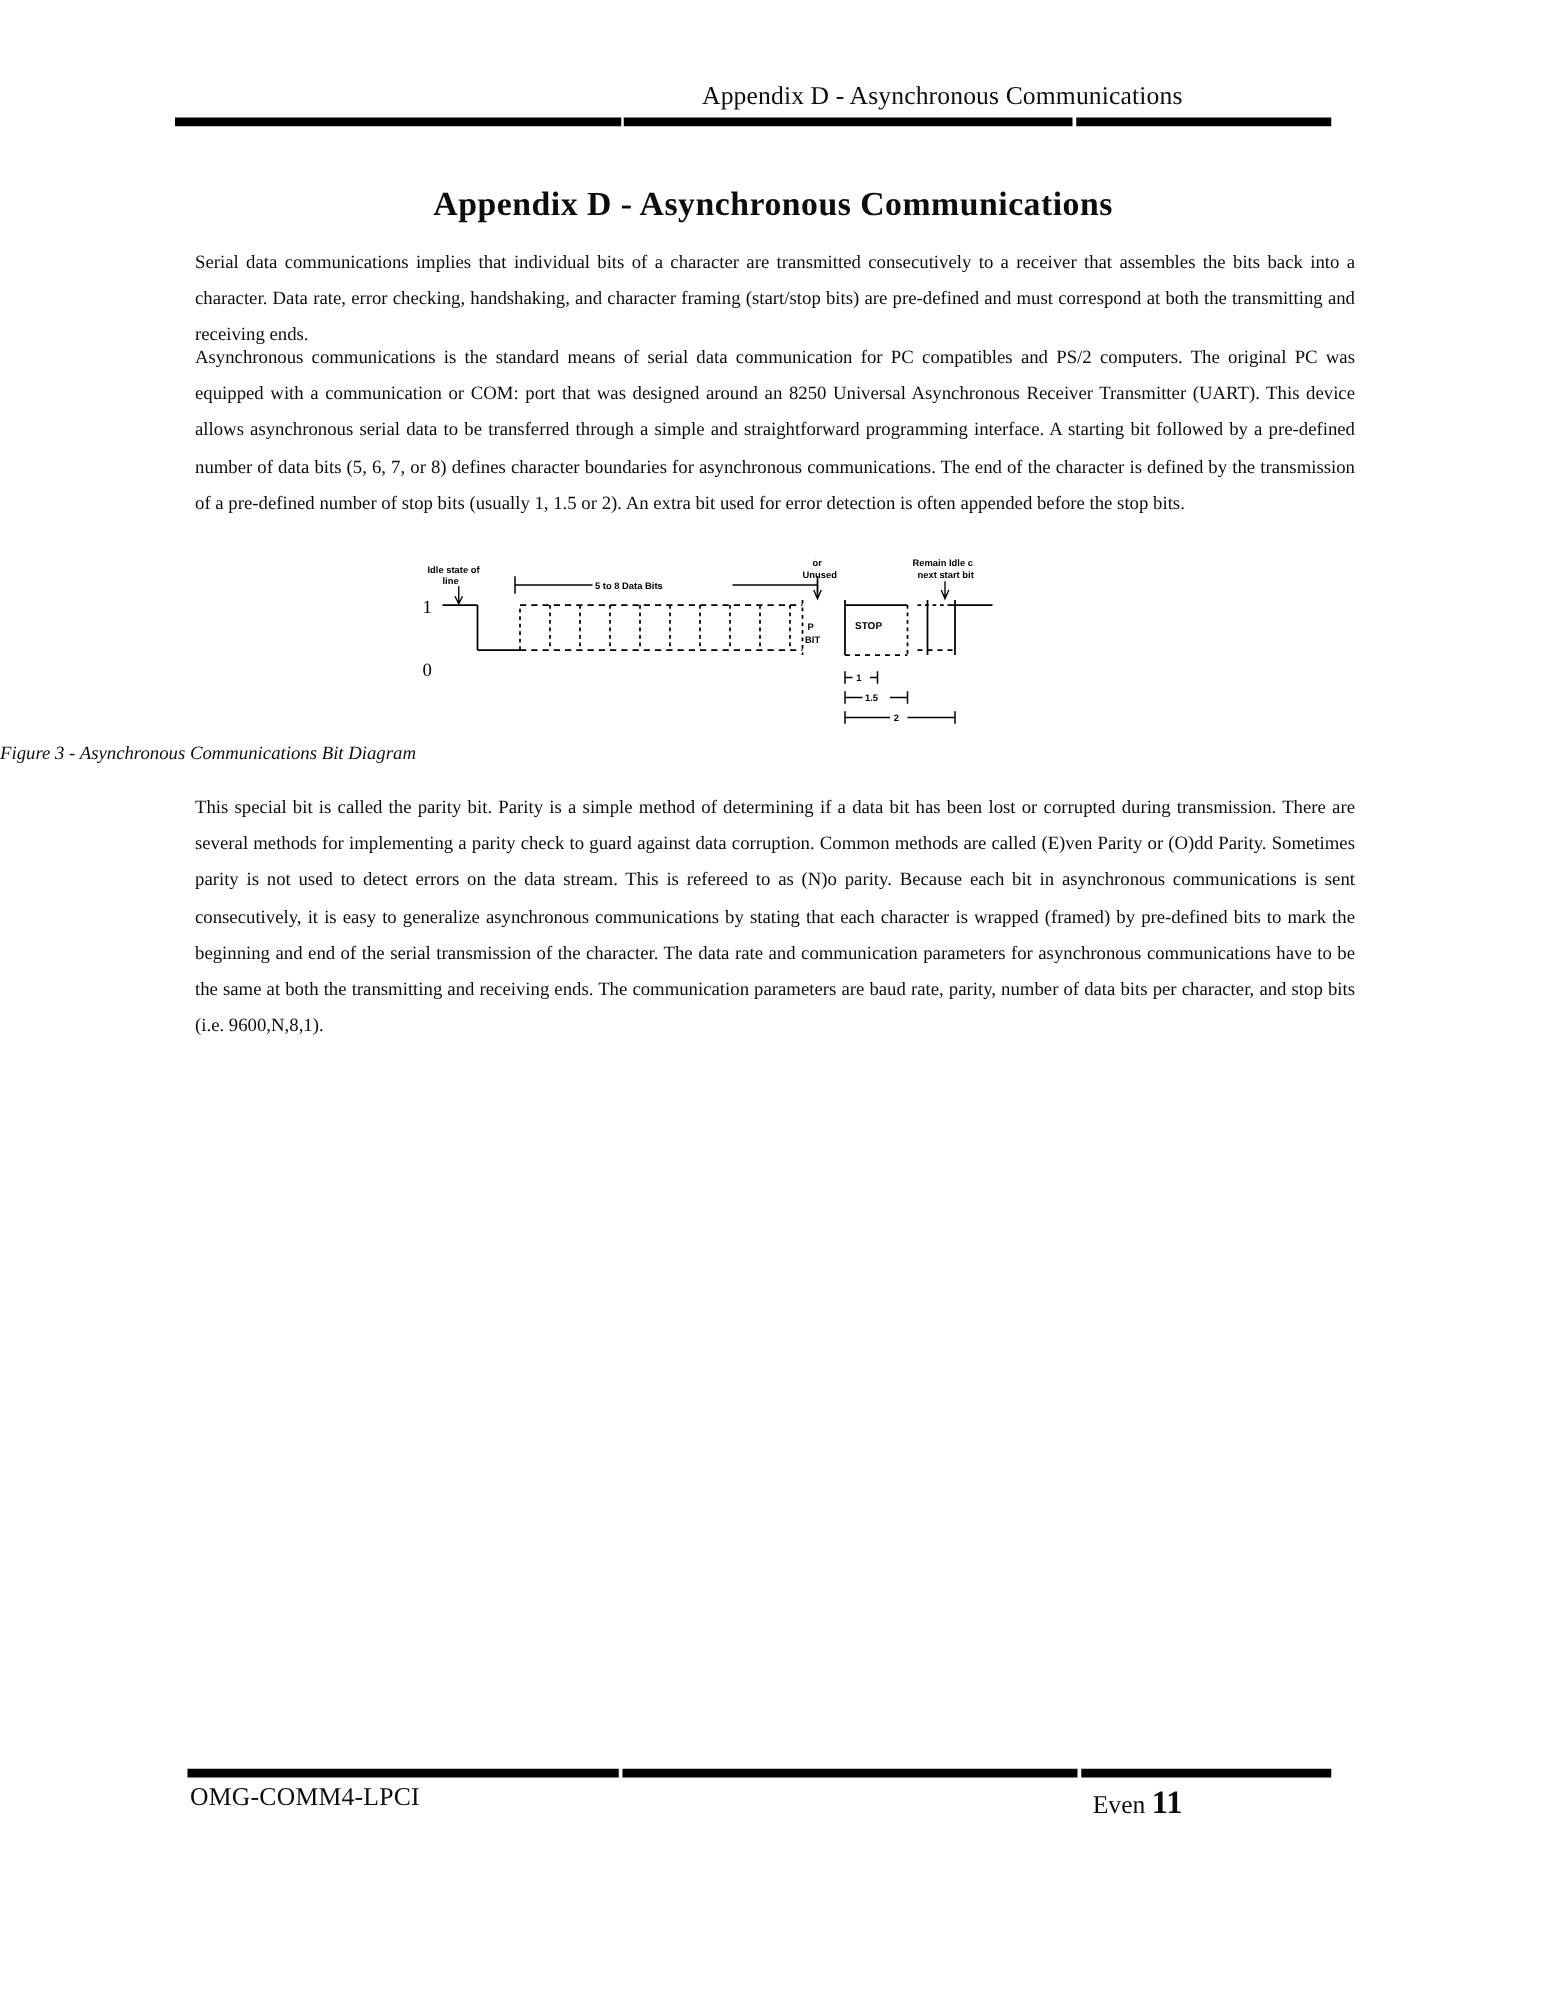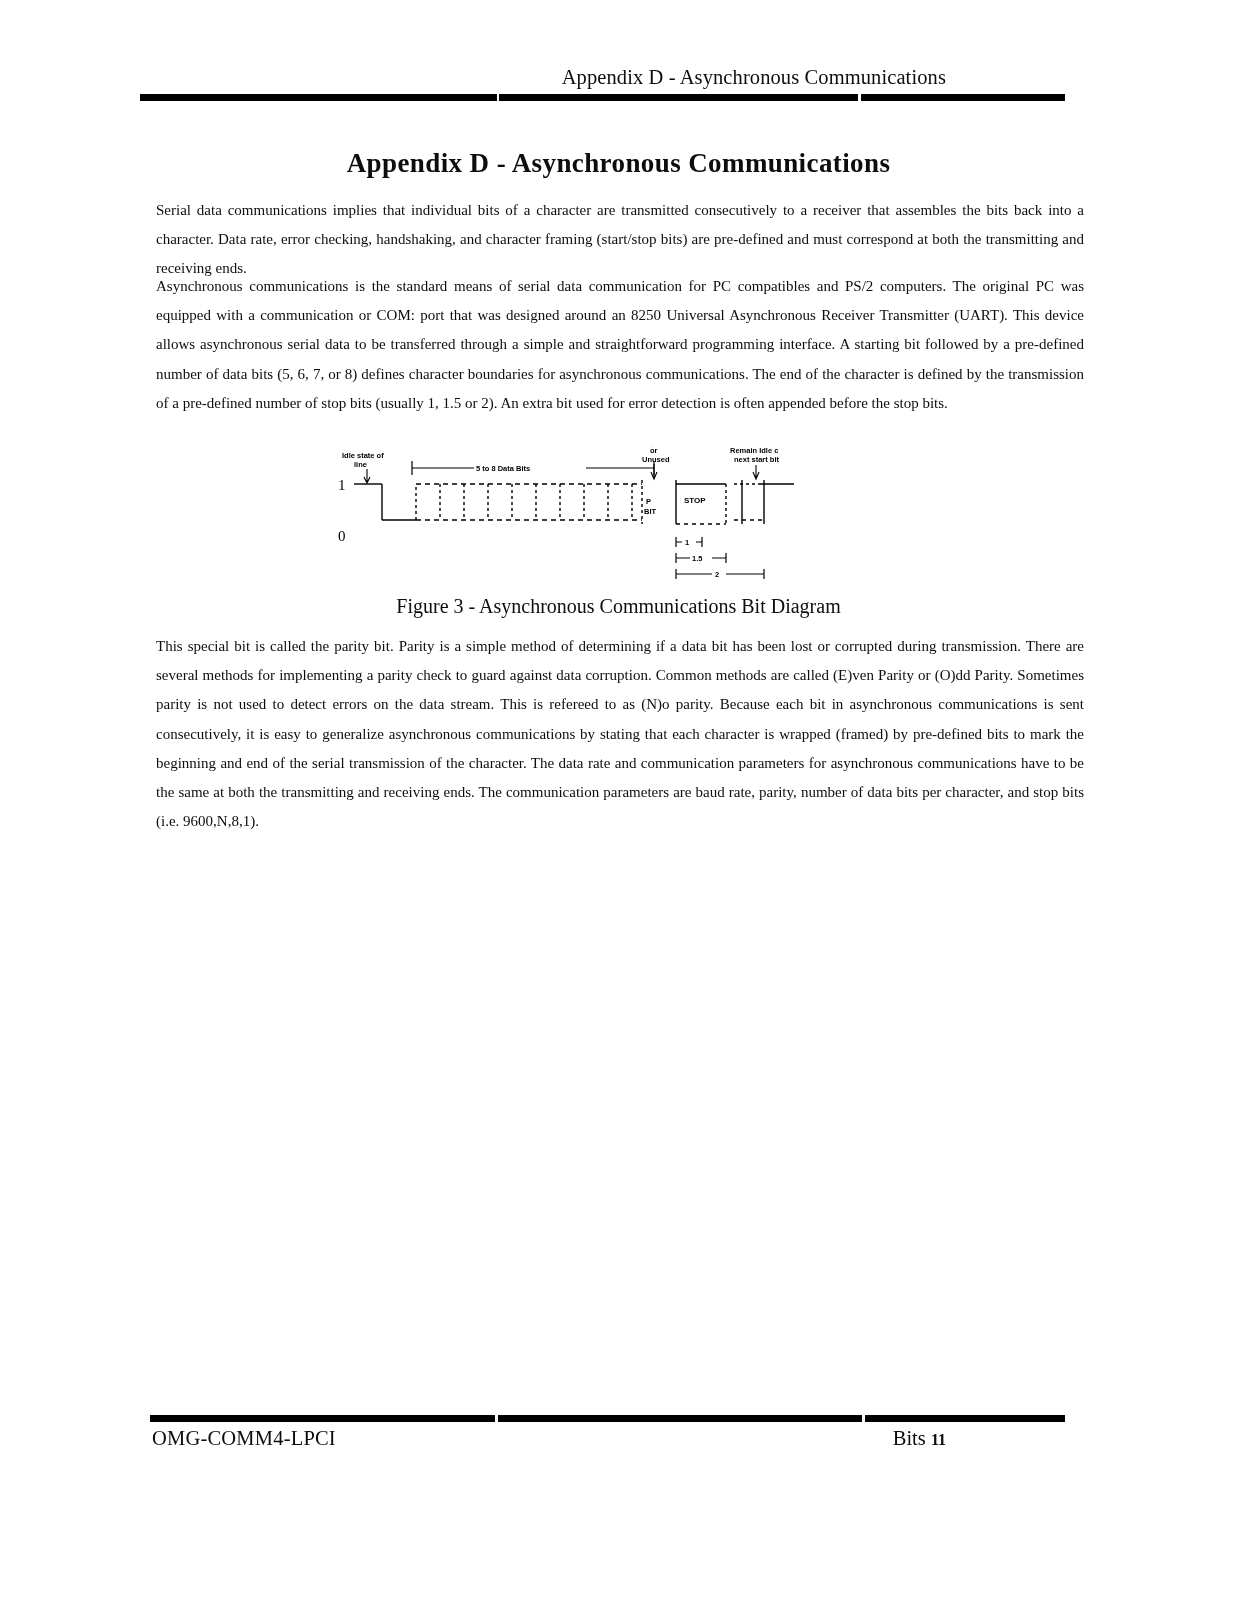--- a/index.html
+++ b/index.html
@@ -89,22 +89,23 @@
     width: 928px;
     height: 160px;
   }
   .fig-svg { display: block; margin: 0 auto; }
 
   .fig-caption {
     position: absolute;
     top: 595px;
     left: 0;
     width: 1237px;
-    text-align: center;
-    font-size: 20px;
+    text-align: left;
+    font-size: 15px;
+    font-style: italic;
   }
 
   #para3 {
     top: 632px;
   }
 
   
   .footer-rule {
     position: absolute;
     left: 150px;
@@ -139,21 +140,21 @@
   }
   .footer-right {
     position: absolute;
     right: 178px;
     top: 1427px;
     font-size: 20.5px;
     white-space: nowrap;
   }
   .footer-right .pg-num {
     font-weight: bold;
-    font-size: 16px;
+    font-size: 26px;
   }
 </style>
 </head>
 <body>
 
 <div class="page">
 
   <div class="header-text">Appendix D - Asynchronous Communications</div>
   <div class="header-rule">
     <div class="notch"></div>
@@ -249,17 +250,17 @@
   <div class="fig-caption">Figure 3 - Asynchronous Communications Bit Diagram</div>
 
   <div class="para" id="para3">This special bit is called the parity bit. Parity is a simple method of determining if a data bit has been lost or corrupted during transmission. There are several methods for implementing a parity check to guard against data corruption. Common methods are called (E)ven Parity or (O)dd Parity. Sometimes parity is not used to detect errors on the data stream. This is refereed to as (N)o parity. Because each bit in asynchronous communications is sent consecutively, it is easy to generalize asynchronous communications by stating that each character is wrapped (framed) by pre-defined bits to mark the beginning and end of the serial transmission of the character. The data rate and communication parameters for asynchronous communications have to be the same at both the transmitting and receiving ends. The communication parameters are baud rate, parity, number of data bits per character, and stop bits (i.e. 9600,N,8,1).</div>
 
   <div class="footer-rule">
     <div class="notch"></div>
     <div class="notch2"></div>
   </div>
   <div class="footer-left">OMG-COMM4-LPCI</div>
   <div class="footer-right">
-    <span>Bits</span>
+    <span>Even</span>
     <span class="pg-num">11</span>
   </div>
 
 </div>
 
 </body></html>

